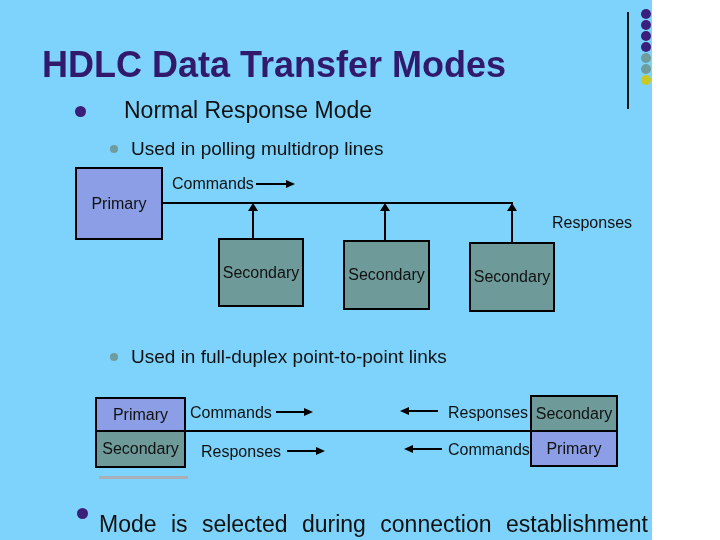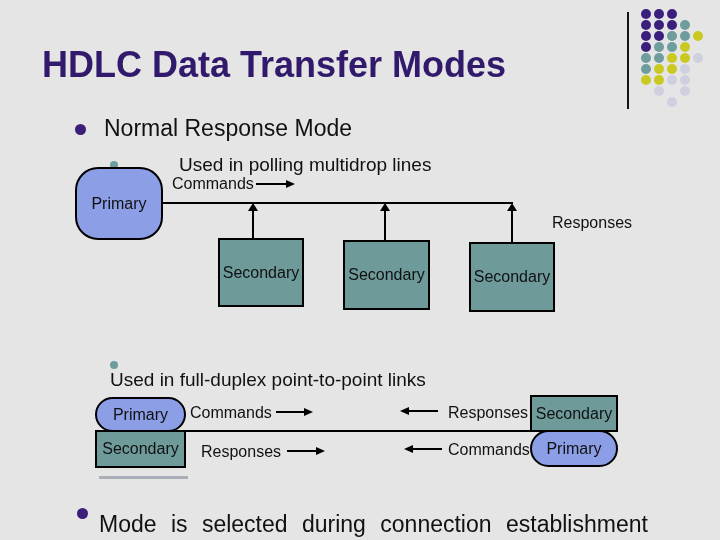--- a/index.html
+++ b/index.html
@@ -11,21 +11,21 @@
     --box-border:#000000;
     --dot-purple:#3A1F7C;
     --dot-teal:#6F9C9C;
     --dot-yellow:#C9C922;
     --dot-gray:#CFCFE0;
     --line-color:#000000;
     --text-color:#111111;
   }
   html,body{margin:0;padding:0;background:#ffffff;}
   #slide{
-    position:relative;width:720px;height:540px;background:#e5e5e5;overflow:hidden;
+    position:relative;width:652px;height:540px;background:#7dd3fc;overflow:hidden;
     font-family:"Liberation Sans","DejaVu Sans",sans-serif;color:var(--text-color);
   }
   
   #slide-title{
     position:absolute;left:42px;top:44px;margin:0;
     font-size:36px;font-weight:bold;line-height:1.15;color:var(--title-color);
     letter-spacing:0px;white-space:nowrap;
   }
   
   #deco-line{position:absolute;left:627px;top:12px;width:2px;height:97px;background:#141414;}
@@ -39,34 +39,34 @@
   .dot-Y{background:var(--dot-yellow);}
   .dot-G{background:var(--dot-gray);}
   .dot-empty{background:transparent;}
   
   .bullet-row{position:absolute;display:flex;align-items:flex-start;}
   .marker{border-radius:50%;flex:0 0 auto;}
   .marker-l1{width:11px;height:11px;background:var(--bullet-purple);margin-top:9px;margin-right:18px;}
   .marker-l2{width:8px;height:8px;background:var(--bullet-teal);margin-top:7px;margin-right:13px;}
   .bullet-text-l1{font-size:23px;line-height:27px;white-space:nowrap;}
   .bullet-text-l2{font-size:19px;line-height:22px;white-space:nowrap;}
-  #bullet-nrm{left:75px;top:115px;}
-  #sub-nrm{left:110px;top:154px;gap:48px;}
+  #bullet-nrm{left:75px;top:97px;gap:20px;}
+  #sub-nrm{left:110px;top:138px;}
   #bullet-abm{left:75px;top:326px;}
-  #sub-abm{left:110px;top:354px;flex-direction:column;}
+  #sub-abm{left:110px;top:346px;}
   #bullet-mode{left:77px;top:499px;}
   #bullet-mode .bullet-text-l1{word-spacing:8px;margin-top:12px;}
   #bullet-mode .marker-l1{margin-right:11px;}
   
   .dbox{
     position:absolute;border:2px solid var(--box-border);
     display:flex;align-items:center;justify-content:center;
     font-size:16px;line-height:1;white-space:nowrap;
   }
-  .primary-fill{background:var(--primary-box-fill);border-radius:23px;}
+  .primary-fill{background:var(--primary-box-fill);}
   .secondary-fill{background:var(--secondary-box-fill);}
   
   #d1-primary{left:75px;top:167px;width:84px;height:69px;}
   #d1-bus{position:absolute;left:161px;top:202px;width:352px;height:2px;background:var(--line-color);}
   #d1-commands{position:absolute;left:172px;top:175px;font-size:16px;}
   #d1-responses{position:absolute;left:552px;top:214px;font-size:16px;}
   #d1-sec1{left:218px;top:238px;width:82px;height:65px;}
   #d1-sec2{left:343px;top:240px;width:83px;height:66px;}
   #d1-sec3{left:469px;top:242px;width:82px;height:66px;}
   

